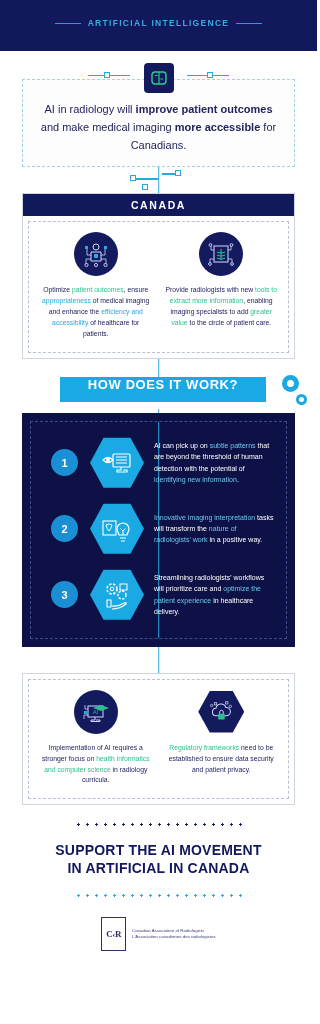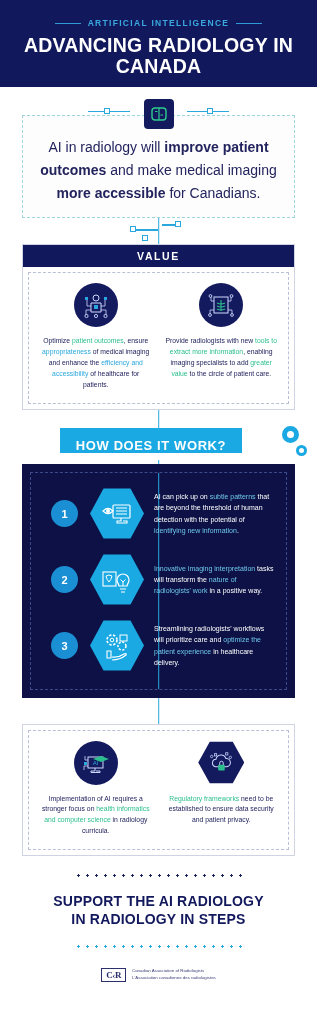--- a/index.html
+++ b/index.html
@@ -7,21 +7,21 @@
     width: 317px; height: 1024px;
     background: #ffffff;
     font-family: "Liberation Sans", sans-serif;
     overflow: hidden;
   }
   .page { position: relative; width: 317px; height: 1024px; background: #ffffff; }
 
   
   .header {
     background: #12185c;
-    padding: 18px 10px 9px;
+    padding: 18px 10px 16px;
     text-align: center;
   }
   .eyebrow-wrap {
     display: flex; align-items: center; justify-content: center; gap: 7px;
     margin-bottom: 7px;
   }
   .eyebrow-rule { height: 1px; width: 26px; background: #2f9bd6; }
   .eyebrow {
     color: #3aa9e0; font-size: 8.5px; font-weight: bold;
     letter-spacing: 1.3px;
@@ -39,21 +39,21 @@
     display: flex; align-items: center; justify-content: center;
     position: relative;
   }
   .intro-box {
     margin: -14px 22px 0;
     border: 1px dashed #9fd6de;
     background: #fdfdfd;
     padding: 20px 14px 12px;
     text-align: center;
   }
-  .intro-text { color: #23245e; font-size: 14px; line-height: 1.65; }
+  .intro-text { color: #23245e; font-size: 11px; line-height: 1.65; }
   .intro-text b { font-weight: bold; }
 
   .connector { position: relative; height: 26px; }
   .conn-line { position: absolute; left: 50%; top: 0; bottom: 0; width: 1.6px; background: #2aa8dd; transform: translateX(-50%); }
   .conn-sq { position: absolute; width: 6px; height: 6px; border: 1.3px solid #2aa8dd; background: #ffffff; }
 
   
   .panel { margin: 0 22px; border: 1px solid #cfd3e2; background: #ffffff; }
   .panel-head {
     background: #12185c; color: #ffffff; text-align: center;
@@ -73,22 +73,22 @@
     display: flex; align-items: center; justify-content: center;
   }
   .cell-text { color: #23245e; font-size: 6.8px; line-height: 1.6; }
   .hl-green { color: #2bbf8d; }
   .hl-blue  { color: #2aa8dd; }
   .hl-lblue { color: #6fc8ec; }
 
   
   .hdiw-wrap { position: relative; margin-top: 14px; height: 40px; }
   .hdiw-band {
-    position: absolute; left: 60px; top: 4px; width: 182px; height: 25px;
-    background: #1aa9e2; display: flex; align-items: flex-end; justify-content: center;
+    position: absolute; left: 60px; top: 4px; width: 206px; height: 25px;
+    background: #1aa9e2; display: flex; align-items: flex-start; justify-content: center;
   }
   .hdiw-text { color: #ffffff; font-size: 13px; font-weight: bold; letter-spacing: 0.6px; }
   .gear { position: absolute; border-radius: 50%; border-style: solid; border-color: #1aa9e2; }
   .gear-a { right: 18px; top: 2px; width: 17px; height: 17px; border-width: 5px; }
   .gear-b { right: 10px; top: 21px; width: 11px; height: 11px; border-width: 3.5px; }
 
   
   .steps { margin: 0 22px; background: #0d1145; padding: 8px; position: relative; }
   .steps-inner { border: 1px dashed #3f4a8a; padding: 8px 4px 10px; position: relative; }
   .spine { position: absolute; left: 50%; top: 0; bottom: 0; width: 1.6px; background: #2aa8dd; transform: translateX(-50%); z-index: 0; }
@@ -114,39 +114,38 @@
     background-size: 9px 3px; background-repeat: repeat-x;
   }
   .dotline.blue { background-image: radial-gradient(circle, #2aa8dd 1.1px, transparent 1.2px); margin-top: 16px; margin-bottom: 0; }
   .cta-title { color: #12185c; font-size: 14px; font-weight: bold; line-height: 1.28; letter-spacing: 0.2px; }
   .cta-hash { color: #2aa8dd; font-size: 12.5px; margin-top: 15px; letter-spacing: 0.2px; }
 
   
   .footer { display: flex; align-items: center; justify-content: center; gap: 6px; padding: 14px 0 10px; }
   .car-mark {
     border: 1.2px solid #2b2f6b; color: #2b2f6b; font-size: 9px; font-weight: bold;
-    padding: 1px 4px; letter-spacing: -0.4px; font-family: "Liberation Serif", serif;
+    padding: 11px 4px; letter-spacing: -0.4px; font-family: "Liberation Serif", serif;
   }
   .car-lines { text-align: left; }
   .car-line { color: #3a3f78; font-size: 4.4px; line-height: 1.5; }
 
   svg { display: block; }
 </style>
 </head>
 <body>
 
 <div class="page">
 
   <div class="header">
     <div class="eyebrow-wrap">
       <span class="eyebrow-rule"></span>
       <span class="eyebrow">ARTIFICIAL INTELLIGENCE</span>
       <span class="eyebrow-rule"></span>
     </div>
-    <div class="main-title">ADVANCING RADIOLOGY IN CANADA</div>
   </div>
 
   <div class="intro-zone">
     <div style="position:absolute;left:0;right:0;top:26px;height:1px;"></div>
     <div class="chip-row">
       <span style="position:absolute;left:88px;top:12px;width:42px;height:1.4px;background:#2aa8dd;"></span>
       <span style="position:absolute;right:88px;top:12px;width:42px;height:1.4px;background:#2aa8dd;"></span>
       <span class="conn-sq" style="left:104px;top:9px;"></span>
       <span class="conn-sq" style="right:104px;top:9px;"></span>
       <div class="chip">
@@ -183,21 +182,21 @@
   <div class="connector">
     <span class="conn-line"></span>
     <span class="conn-sq" style="left:130px;top:8px;"></span>
     <span class="conn-sq" style="left:142px;top:17px;"></span>
     <span class="conn-sq" style="left:175px;top:3px;"></span>
     <span style="position:absolute;left:136px;top:11px;width:22px;height:1.4px;background:#2aa8dd;"></span>
     <span style="position:absolute;left:162px;top:6px;width:14px;height:1.4px;background:#2aa8dd;"></span>
   </div>
 
   <div class="panel">
-    <div class="panel-head">VALUE</div>
+    <div class="panel-head">CANADA</div>
     <div class="panel-body">
       <div class="cols">
         <div class="col">
           <div class="badge-circle">
             <svg width="30" height="30" viewBox="0 0 30 30" aria-hidden="true">
               <circle cx="15" cy="8" r="3" fill="none" stroke="#cfd8ff" stroke-width="1"></circle>
               <path d="M10 13 h10 v9 h-10 z" fill="none" stroke="#cfd8ff" stroke-width="1"></path>
               <rect x="13" y="15" width="4" height="4" fill="#2aa8dd"></rect>
               <g stroke="#cfd8ff" stroke-width="0.8" fill="none">
                 <path d="M10 16 h-4 v-6"></path>
@@ -359,22 +358,22 @@
           <p class="cell-text">
             <span class="hl-green">Regulatory frameworks</span><span> need to be established to ensure data security and patient privacy.</span>
           </p>
         </div>
       </div>
     </div>
   </div>
 
   <div class="cta">
     <div class="dotline"></div>
-    <div class="cta-title">SUPPORT THE AI RADIOLOGY</div>
-    <div class="cta-title">IN RADIOLOGY IN STEPS</div>
+    <div class="cta-title">SUPPORT THE AI MOVEMENT</div>
+    <div class="cta-title">IN ARTIFICIAL IN CANADA</div>
     <div class="dotline blue"></div>
   </div>
 
   <div class="footer">
     <span class="car-mark">C‹R</span>
     <span class="car-lines">
       <span class="car-line" style="display:block;">Canadian Association of Radiologists</span>
       <span class="car-line" style="display:block;">L'Association canadienne des radiologistes</span>
     </span>
   </div>

